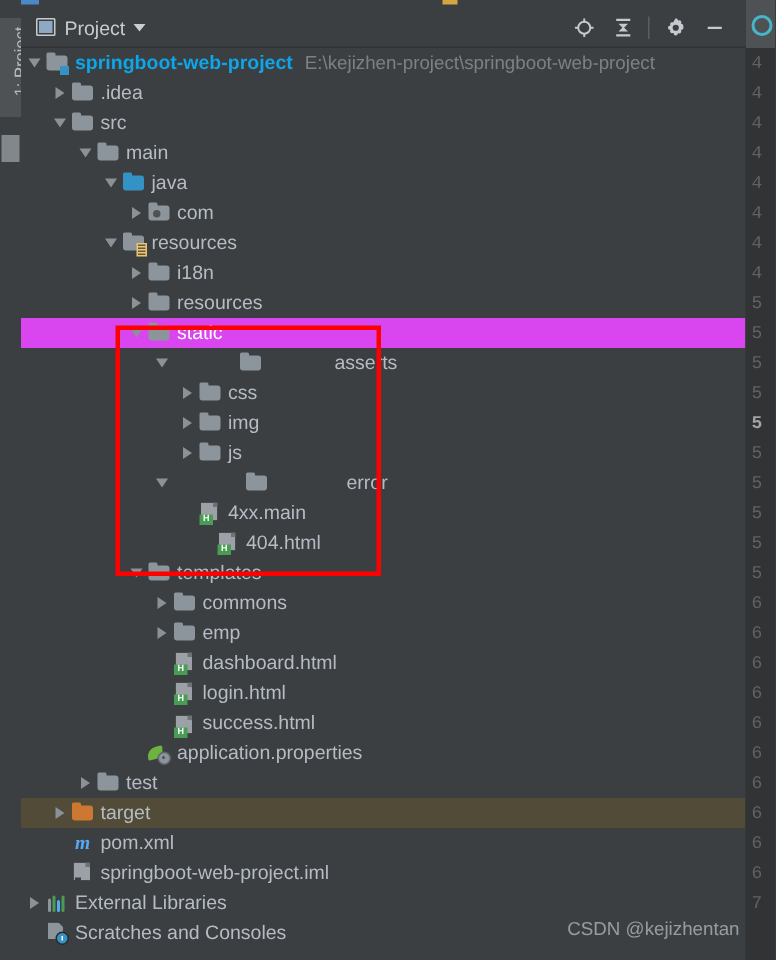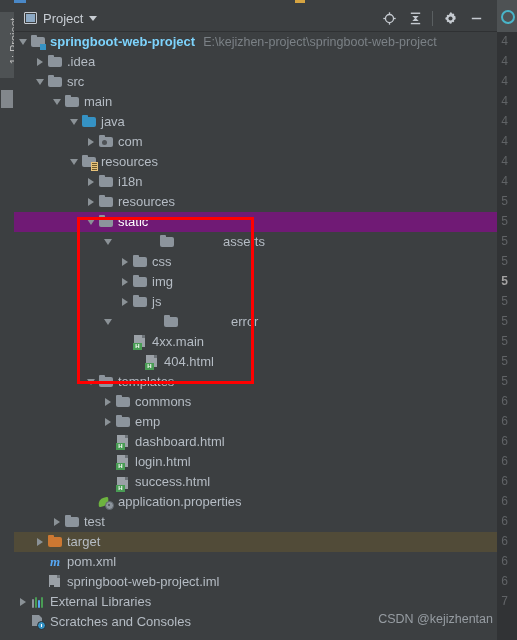--- a/index.html
+++ b/index.html
@@ -39,25 +39,25 @@
   .caret-down{width:0;height:0;border-left:4.5px solid transparent;border-right:4.5px solid transparent;
               border-top:5px solid #c8cdd3;display:block;}
   .tb-right{position:absolute;right:8px;top:0;height:28px;display:flex;align-items:center;gap:0px;}
   .tb-btn{width:26px;height:26px;display:flex;align-items:center;justify-content:center;}
   .tb-sep{width:1px;height:15px;background:#5a5f61;margin:0 4px;}
 
   
   .tree{position:absolute;left:14px;top:32px;width:483px;height:608px;background:#3c3f41;overflow:hidden;}
   .row{position:relative;height:20px;line-height:20px;white-space:nowrap;font-size:13px;color:#b5bcc4;}
   .row .cell{position:absolute;left:0;top:0;height:20px;display:flex;align-items:center;}
-  .row.selected{background:#701a75;color:#ffffff;}
+  .row.selected{background:#d946ef;color:#ffffff;}
   .row.excluded-hl{background:#514b38;}
   .row .label{margin-left:4px;}
   .row .path{margin-left:8px;color:#7b8186;font-size:12.5px;font-weight:normal;}
-  .row.root .label{font-weight:bold;color:#7dd3fc;}
+  .row.root .label{font-weight:bold;color:#0ea5e9;}
 
   .tw{width:13px;height:20px;display:flex;align-items:center;justify-content:center;flex:0 0 13px;}
   .tw i{display:block;width:0;height:0;}
   .tw.collapsed i{border-top:4.5px solid transparent;border-bottom:4.5px solid transparent;border-left:6px solid #8b9297;}
   .tw.expanded i{border-left:4.5px solid transparent;border-right:4.5px solid transparent;border-top:6px solid #8b9297;}
   .tw.empty i{border:none;}
 
   
   .ic{position:relative;width:16px;height:16px;flex:0 0 16px;margin-left:1px;}
   .folder{position:absolute;left:1px;top:3px;width:14px;height:10px;border-radius:1px 2px 2px 2px;background:#8c949c;}

